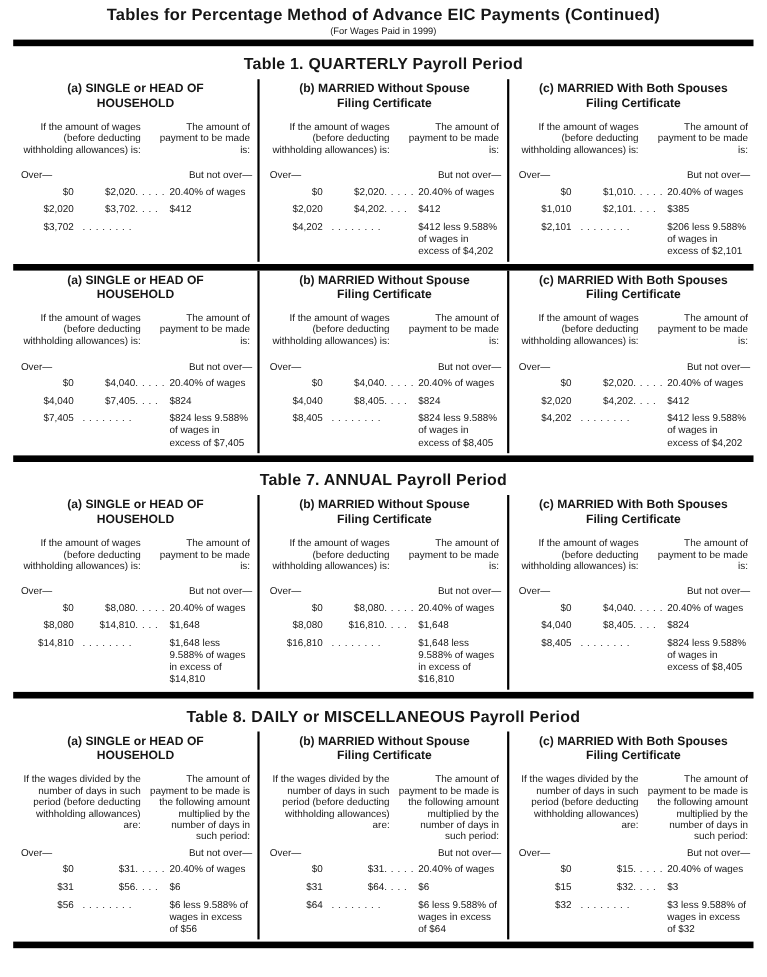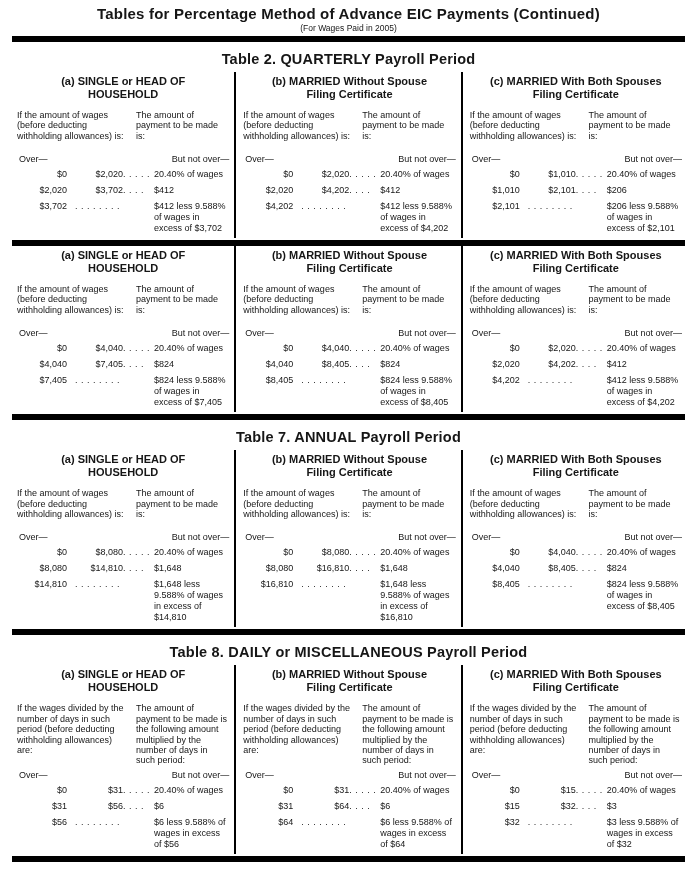--- a/index.html
+++ b/index.html
@@ -17,47 +17,47 @@
   .main-title { font-size: 15px; font-weight: bold; letter-spacing: 0.2px; }
   .sub-title { font-size: 8.5px; margin-top: 1px; }
   .thick-bar { height: 6px; background: #000; margin: 3px 12px 0 12px; }
   .section .thick-bar { margin-top: 2px; }
   .section-title { text-align: center; font-size: 14.5px; font-weight: bold; margin: 9px 0 5px 0; letter-spacing: 0.2px; }
   .panels { display: flex; align-items: stretch; margin: 0 10px; min-height: 166px; }
   .daily .panels { min-height: 174px; }
   .panel { flex: 1 1 0; padding: 1px 5px 4px 7px; min-width: 0; }
   .panel + .panel { border-left: 2.5px solid #000; }
   .panel-heading { text-align: center; font-size: 11px; font-weight: bold; line-height: 1.18; margin: 2px 0 9px 0; }
-  .cond-row { display: flex; font-size: 9px; line-height: 1.16; }
+  .cond-row { display: flex; font-size: 9px; line-height: 1.16; text-align: right; }
   .wages-label { width: 56%; padding-right: 8px; }
   .payment-label { width: 44%; padding-right: 2px; }
   .col-labels { display: flex; font-size: 9px; margin-top: 13px; justify-content: space-between; }
   .daily .col-labels { margin-top: 4px; }
   .over-label { width: 54px; padding-left: 2px; flex: none; }
   .bno-label { margin-left: 10px; padding-left: 43px; }
   .row { display: flex; font-size: 9px; margin-top: 5px; line-height: 1.22; }
   .over { width: 50px; text-align: right; flex: none; }
   .mid { flex: none; width: 84px; padding-left: 6px; white-space: nowrap; overflow: visible; }
   .bno { display: inline-block; width: 50px; text-align: right; }
   .bno:empty { width: 2px; }
   .dots { letter-spacing: 0.5px; }
   .payment { flex: 1 1 0; padding-left: 3px; min-width: 0; }
 </style>
 </head>
 <body>
 
 <div class="page">
   <div class="doc-header">
     <div class="main-title">Tables for Percentage Method of Advance EIC Payments (Continued)</div>
-    <div class="sub-title">(For Wages Paid in 2005)</div>
+    <div class="sub-title">(For Wages Paid in 1999)</div>
   </div>
   <div class="thick-bar"></div>
   <main>
   <section class="section">
-    <h2 class="section-title">Table 2. QUARTERLY Payroll Period</h2>
+    <h2 class="section-title">Table 1. QUARTERLY Payroll Period</h2>
     <div class="panels">
   <div class="panel">
     <h3 class="panel-heading"><span class="h-line1">(a) SINGLE or HEAD OF</span><br><span class="h-line2">HOUSEHOLD</span></h3>
     <div class="cond-row">
       <div class="wages-label">If the amount of wages (before deducting withholding allowances) is:</div>
       <div class="payment-label">The amount of payment to be made is:</div>
     </div>
     <div class="col-labels">
       <span class="over-label">Over—</span>
       <span class="bno-label">But not over—</span>
@@ -71,21 +71,20 @@
 
   <div class="row">
     <span class="over">$2,020</span>
     <span class="mid"><span class="bno">$3,702</span><span class="dots">. . . .</span></span>
     <span class="payment">$412</span>
   </div>
 
   <div class="row">
     <span class="over">$3,702</span>
     <span class="mid"><span class="bno"></span><span class="dots">. . . . . . . .</span></span>
-    <span class="payment">$412 less 9.588% of wages in excess of $3,702</span>
   </div>
 </div>
   </div>
 
   <div class="panel">
     <h3 class="panel-heading"><span class="h-line1">(b) MARRIED Without Spouse</span><br><span class="h-line2">Filing Certificate</span></h3>
     <div class="cond-row">
       <div class="wages-label">If the amount of wages (before deducting withholding allowances) is:</div>
       <div class="payment-label">The amount of payment to be made is:</div>
     </div>
@@ -127,21 +126,21 @@
     <div class="rows">
   <div class="row">
     <span class="over">$0</span>
     <span class="mid"><span class="bno">$1,010</span><span class="dots">. . . . .</span></span>
     <span class="payment">20.40% of wages</span>
   </div>
 
   <div class="row">
     <span class="over">$1,010</span>
     <span class="mid"><span class="bno">$2,101</span><span class="dots">. . . .</span></span>
-    <span class="payment">$206</span>
+    <span class="payment">$385</span>
   </div>
 
   <div class="row">
     <span class="over">$2,101</span>
     <span class="mid"><span class="bno"></span><span class="dots">. . . . . . . .</span></span>
     <span class="payment">$206 less 9.588% of wages in excess of $2,101</span>
   </div>
 </div>
   </div>
 </div>

